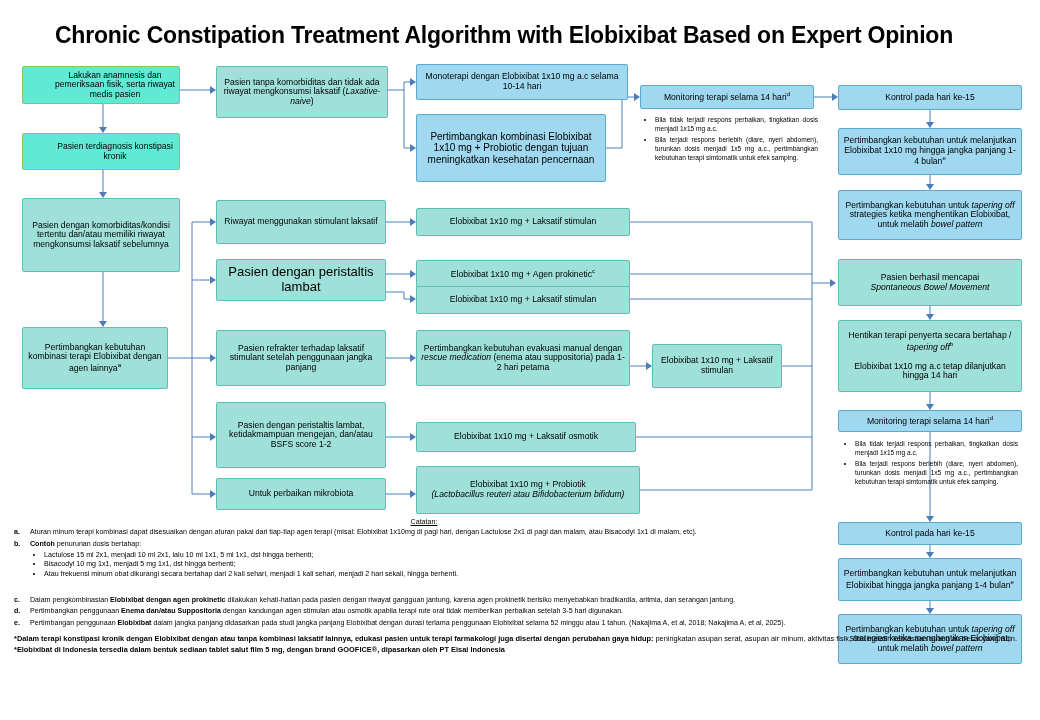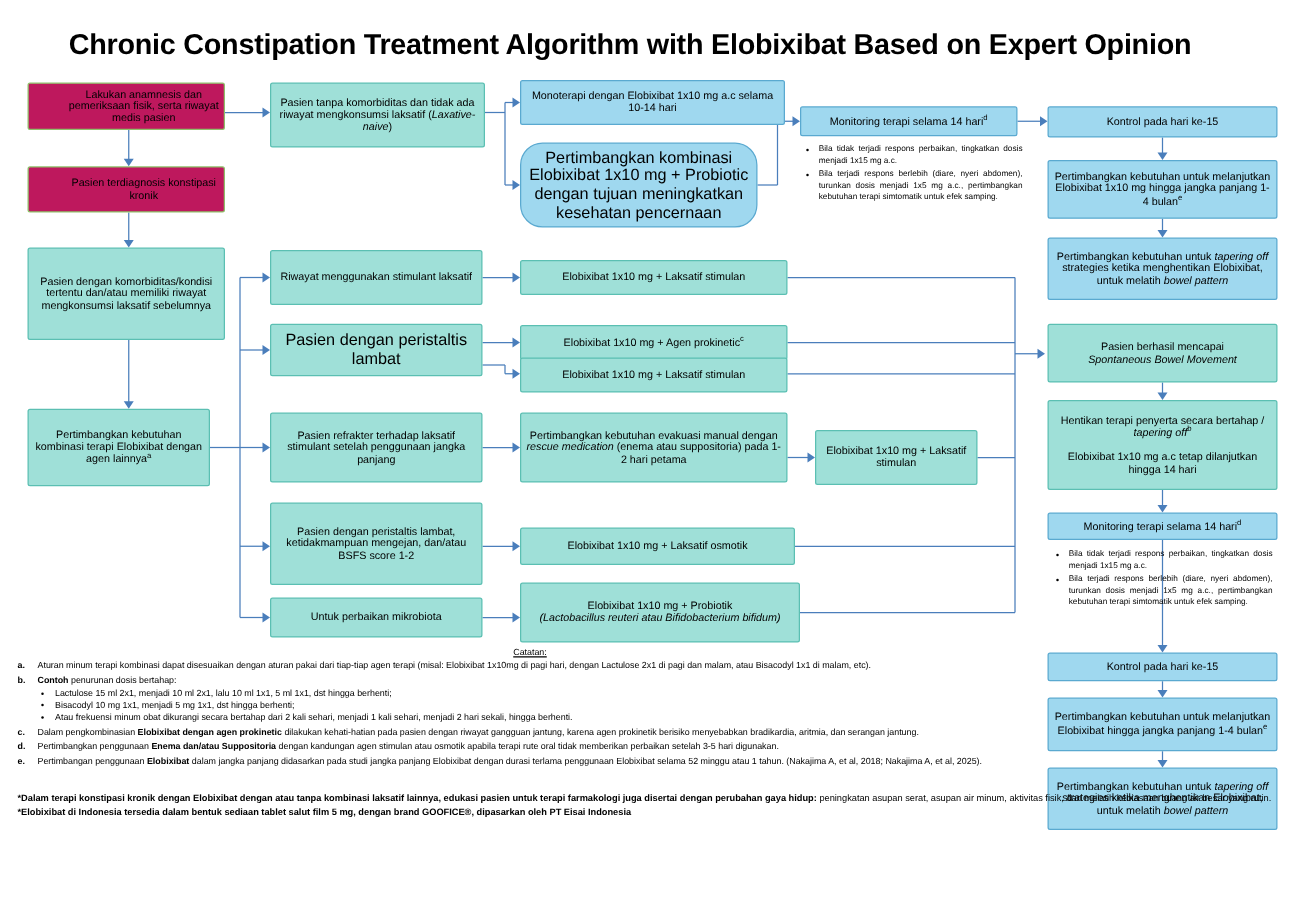--- a/index.html
+++ b/index.html
@@ -1,34 +1,34 @@
 <!DOCTYPE html>
 <html><head>
 <meta charset="utf-8">
 <style>
   html,body{margin:0;padding:0;}
   body{width:1040px;height:720px;background:#ffffff;font-family:"Liberation Sans",sans-serif;position:relative;overflow:hidden;}
   #canvas{position:relative;width:1040px;height:720px;}
   .title{position:absolute;left:0;top:22px;width:1008px;text-align:center;font-size:23px;font-weight:bold;color:#000;letter-spacing:-0.2px;}
   .box{position:absolute;box-sizing:border-box;display:flex;align-items:center;justify-content:center;text-align:center;border:1px solid #4a7ebb;border-radius:2px;padding:2px 4px;line-height:1.12;}
-  .green{background:#be185d;border-color:#8fbf6a;padding-left:32px;}
+  .green{background:#5eead4;border-color:#8fbf6a;padding-left:32px;}
   .teal{background:#9fe0d8;border-color:#5bbfb2;}
   .cyan{background:#9fd8ef;border-color:#5aa9d0;}
   .bullets{position:absolute;box-sizing:border-box;font-size:6.6px;line-height:1.35;color:#000;}
   .bullets ul{margin:0;padding-left:9px;}
   .bullets li{margin:0 0 2px 0;text-align:justify;}
   .ital{font-style:italic;}
   .sup{font-size:0.72em;vertical-align:super;}
   svg.links{position:absolute;left:0;top:0;width:1040px;height:720px;pointer-events:none;}
   .notes{position:absolute;left:14px;top:518px;width:820px;font-size:7.1px;line-height:1.33;color:#000;}
   .notes .hdr{font-weight:normal;text-decoration:underline;margin-bottom:1px;text-align:center;}
   .notes table{border-collapse:collapse;}
   .notes td{vertical-align:top;padding:0 0 2.5px 0;}
   .notes td.k{width:16px;font-weight:bold;}
-  .notes ul{margin:1px 0 0 0;padding-left:14px;}
+  .notes ul{margin:1px 0 14px 0;padding-left:14px;}
   .notes li{margin:0;}
   .footnote{position:absolute;left:14px;top:634px;width:1010px;font-size:7.4px;line-height:1.45;color:#000;font-weight:bold;}
   .footnote .reg{font-weight:normal;}
   b{font-weight:bold;}
 </style>
 </head>
 <body>
 
 <div id="canvas">
 
@@ -144,21 +144,21 @@
   </div>
 
   <div class="box teal" style="left:216px;top:66px;width:172px;height:52px;font-size:8.6px;">
     <span>Pasien tanpa komorbiditas dan tidak ada riwayat mengkonsumsi laksatif (<span class="ital">Laxative-naive</span>)</span>
   </div>
 
   <div class="box cyan" style="left:416px;top:64px;width:212px;height:36px;font-size:8.6px;text-align:center;">
     <span>Monoterapi dengan Elobixibat 1x10 mg a.c selama 10-14 hari</span>
   </div>
 
-  <div class="box cyan" style="left:416px;top:114px;width:190px;height:68px;font-size:13px;border-radius:18px;">
+  <div class="box cyan" style="left:416px;top:114px;width:190px;height:68px;font-size:10px;">
     <span>Pertimbangkan kombinasi Elobixibat 1x10 mg + Probiotic dengan tujuan meningkatkan kesehatan pencernaan</span>
   </div>
 
   <div class="box cyan" style="left:640px;top:85px;width:174px;height:24px;font-size:8.6px;">
     <span><span>Monitoring terapi selama 14 hari</span><span class="sup">d</span></span>
   </div>
 
   <div class="bullets" style="left:646px;top:116px;width:172px;">
     <ul>
       <li>Bila tidak terjadi respons perbaikan, tingkatkan dosis menjadi 1x15 mg a.c.</li>

